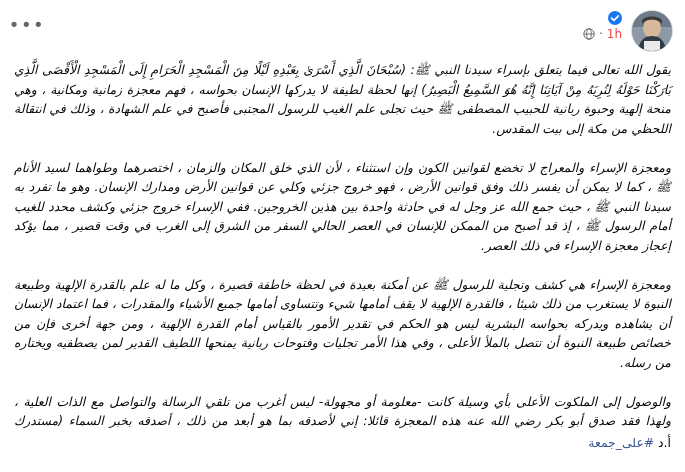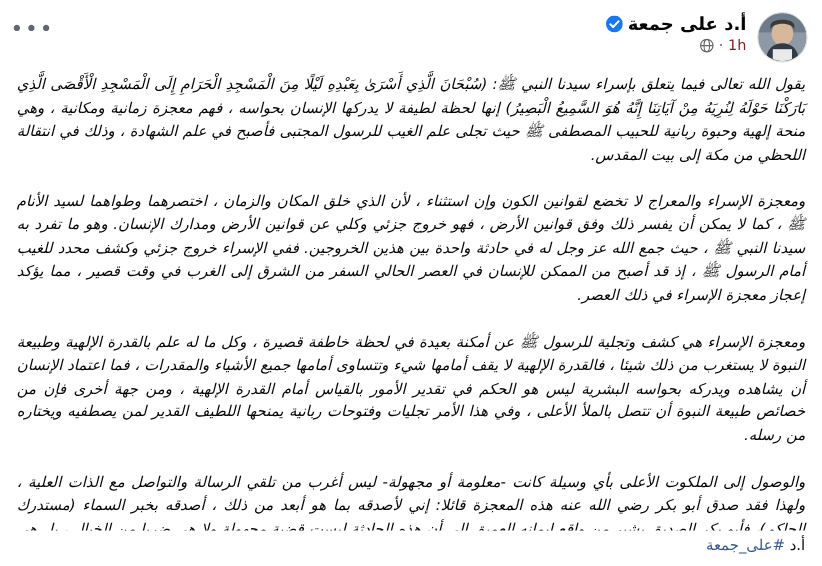--- a/index.html
+++ b/index.html
@@ -68,21 +68,21 @@
     flex: 0 0 14px;
   }
   .meta-line {
     display: flex;
     align-items: center;
     gap: 4px;
     margin-top: 2px;
   }
   .timestamp {
     font-size: 12px;
-    color: #7f1d1d;
+    color: #ef4444;
     line-height: 14px;
   }
   .dot-sep {
     font-size: 12px;
     color: #65676b;
     line-height: 14px;
   }
   .globe-icon {
     width: 12px;
     height: 12px;
@@ -118,21 +118,21 @@
     text-align: justify;
     direction: rtl;
     white-space: pre-wrap;
     font-family: "DejaVu Sans", "Liberation Sans", sans-serif;
   }
   .post-signature {
     font-size: 12.4px;
     line-height: 19px;
     color: #050505;
     direction: rtl;
-    padding: 2px 14px 9px 14px;
+    padding: 2px 14px 20px 14px;
   }
   .hashtag {
     color: #385898;
   }
 </style>
 </head>
 <body>
 
 <div class="post">
 
@@ -143,21 +143,20 @@
         <rect x="0" y="0" width="40" height="16" fill="#6e7c89"></rect>
         <ellipse cx="20" cy="17" rx="9" ry="10" fill="#d8b89a"></ellipse>
         <path d="M6 40 C7 29 13 25 20 25 C27 25 33 29 34 40 Z" fill="#2f3b45"></path>
         <path d="M10 14 C11 7 29 7 30 14 L30 10 C29 4 11 4 10 10 Z" fill="#3a3a3a"></path>
         <rect x="12" y="30" width="16" height="10" fill="#e9e9e9"></rect>
       </svg>
     </div>
 
     <div class="header-text">
       <div class="author-line">
-        <span class="author-name">أ.د على جمعة</span>
         <span class="verified">
           <svg width="14" height="14" viewBox="0 0 14 14" xmlns="http://www.w3.org/2000/svg">
             <circle cx="7" cy="7" r="7" fill="#1877f2"></circle>
             <path d="M3.6 7.2 L5.9 9.5 L10.4 4.8" fill="none" stroke="#ffffff" stroke-width="1.7" stroke-linecap="round" stroke-linejoin="round"></path>
           </svg>
         </span>
       </div>
       <div class="meta-line">
         <span class="timestamp">1h</span>
         <span class="dot-sep">·</span>

